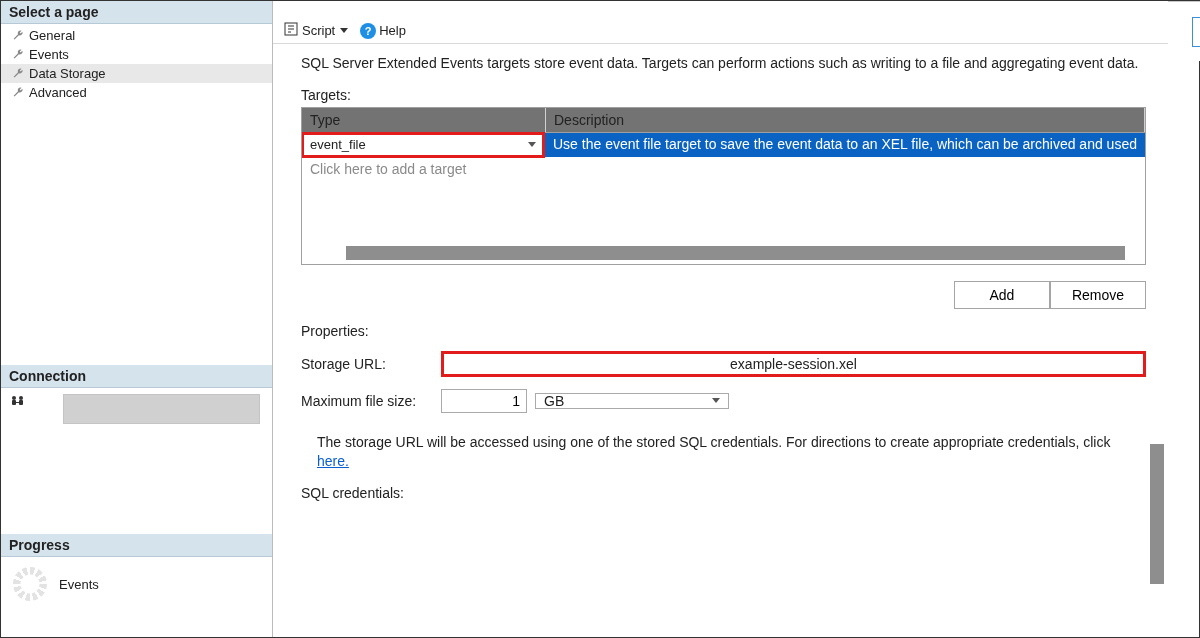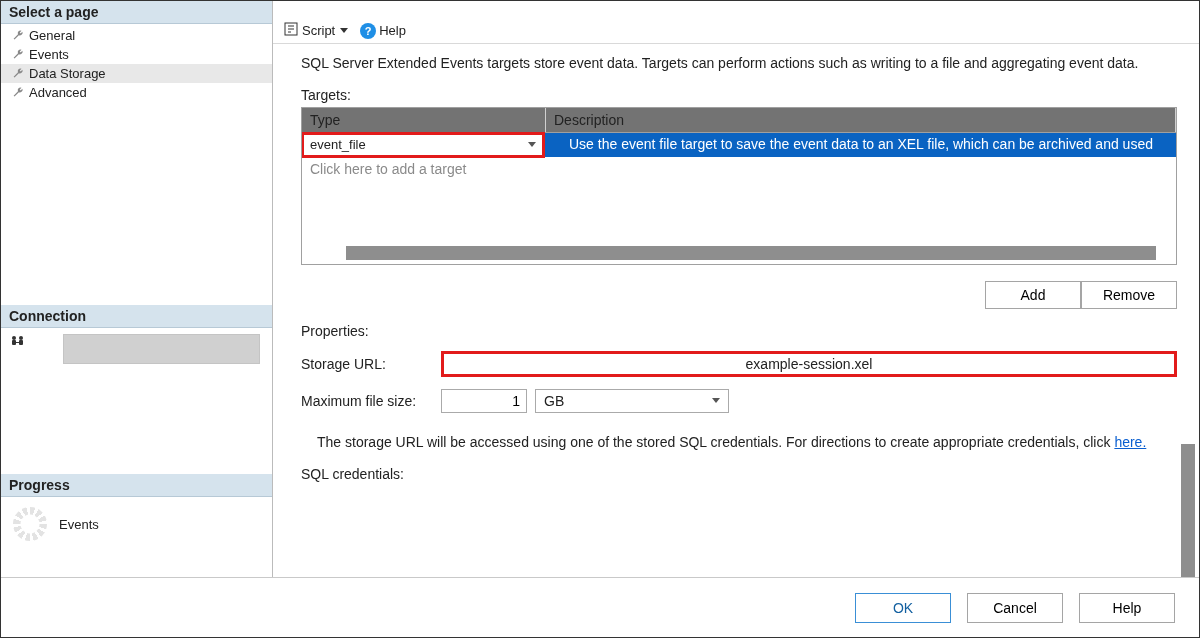--- a/index.html
+++ b/index.html
@@ -9,21 +9,21 @@
     font-size: 13px;
     color: #222;
     background: #fff;
     width: 1200px; height: 638px;
     overflow: hidden;
   }
   .root {
     width: 1200px; height: 638px;
     border: 1px solid #333;
     display: flex;
-    flex-direction: column;
+    flex-direction: row;
     background: #fff;
   }
   .body {
     flex: 1;
     display: flex;
     min-height: 0;
   }
   
   .left {
     width: 272px;
@@ -134,21 +134,21 @@
     padding: 4px 8px;
     border-right: 1px solid #d0d0d0;
   }
   .col-type { width: 244px; flex: 0 0 244px; }
   .col-desc { flex: 1; }
   .grid-row {
     display: flex;
     height: 24px;
     align-items: stretch;
   }
-  .grid-row .cell { padding: 3px 24px; font-size: 14px; }
+  .grid-row .cell { padding: 3px 8px; font-size: 14px; }
   .type-cell {
     width: 244px; flex: 0 0 244px;
     display: flex; align-items: center; justify-content: space-between;
     border: 3px solid #e21b1b;
     background: #fff;
     padding: 0 6px 0 6px;
     margin: -1px 0 -1px -1px;
   }
   .mini-caret {
     width: 0; height: 0;
@@ -204,21 +204,21 @@
     background: #fff;
   }
   .num-input {
     width: 86px; height: 24px;
     border: 1px solid #aaa;
     text-align: right;
     padding: 0 6px;
     font-size: 14px;
   }
   .unit-select {
-    width: 194px; height: 24px;
+    width: 194px; height: 16px;
     border: 1px solid #aaa;
     background: #fff;
     display: flex; align-items: center; justify-content: space-between;
     padding: 0 8px;
     font-size: 14px;
   }
   .note { margin-top: 20px; font-size: 14px; line-height: 1.35; margin-left: 16px; }
   .note a { color: #0a5fd0; text-decoration: underline; }
   .right-scroll {
     position: absolute;

